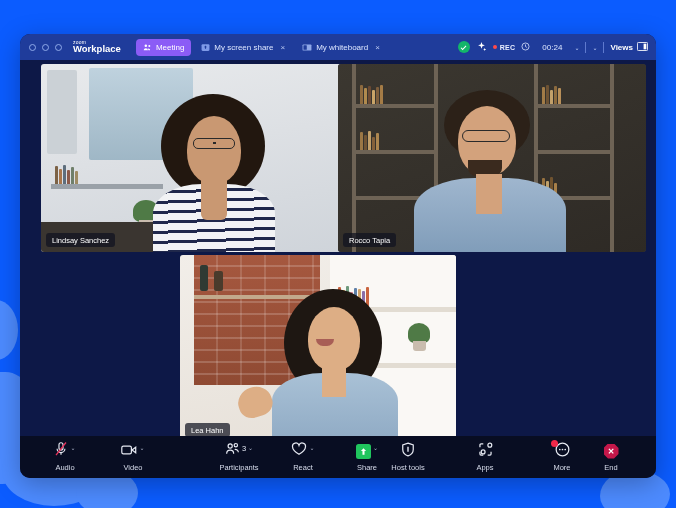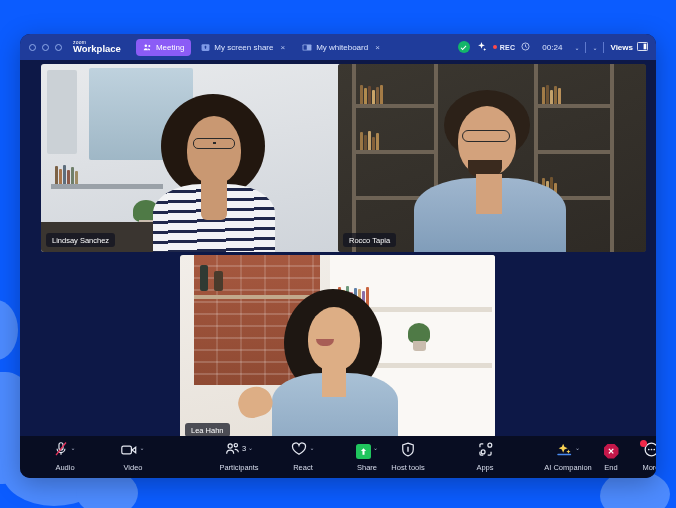--- a/index.html
+++ b/index.html
@@ -82,21 +82,21 @@
   
   .stage { flex: 1; position: relative; background: #0D1847; }
   .tile {
     position: absolute;
     border-radius: 3px;
     overflow: hidden;
     background: #2B3550;
   }
   .tile-1 { left: 6px;   top: 4px;   width: 308px; height: 188px; margin-left: 15px; }
   .tile-2 { left: 318px; top: 4px;   width: 308px; height: 188px; }
-  .tile-3 { left: 160px; top: 195px; width: 315px; height: 187px; padding-left: 44px; }
+  .tile-3 { left: 160px; top: 195px; width: 276px; height: 187px; padding-left: 44px; }
 
   .namebadge {
     position: absolute; left: 5px; bottom: 5px;
     background: rgba(15,18,32,.72);
     color: #fff; font-size: 7.5px;
     padding: 2.5px 6px; border-radius: 3px;
     white-space: nowrap;
   }
 
   
@@ -493,33 +493,20 @@
               <path d="M2.2 11v2.6a1.2 1.2 0 0 0 1.2 1.2H6"></path>
               <path d="M11 14.8h2.6a1.2 1.2 0 0 0 1.2-1.2V11"></path>
               <circle cx="13.4" cy="3.6" r="2.2"></circle>
               <circle cx="5.8" cy="11.2" r="2.2"></circle>
             </svg>
           </span>
         </span>
         <span class="lbl">Apps</span>
       </div>
 
-      <div class="titem" style="width:58px">
-        <span class="glyph">
-          <span>
-            <svg width="17" height="15" viewBox="0 0 20 17">
-              <path d="M8.4 1.6l1.5 3.8 3.8 1.5-3.8 1.5-1.5 3.8-1.5-3.8L3.1 6.9l3.8-1.5z" fill="#F7D154"></path>
-              <path d="M14.6 8.4l.7 1.8 1.8.7-1.8.7-.7 1.8-.7-1.8-1.8-.7 1.8-.7z" fill="#F7D154"></path>
-              <path d="M2.4 14.4h14.6" stroke="#4A8BF0" stroke-width="1.8" stroke-linecap="round"></path>
-            </svg>
-          </span>
-          <span class="chev">⌄</span>
-        </span>
-        <span class="lbl">AI Companion</span>
-      </div>
 
       <div class="titem">
         <span class="glyph">
           <span>
             <svg width="15" height="15" viewBox="0 0 17 17" fill="none" stroke="#E6E9F2" stroke-width="1.4">
               <circle cx="8.5" cy="8.5" r="7.2"></circle>
               <circle cx="5.4" cy="8.5" r=".95" fill="#E6E9F2" stroke="none"></circle>
               <circle cx="8.5" cy="8.5" r=".95" fill="#E6E9F2" stroke="none"></circle>
               <circle cx="11.6" cy="8.5" r=".95" fill="#E6E9F2" stroke="none"></circle>
             </svg>

